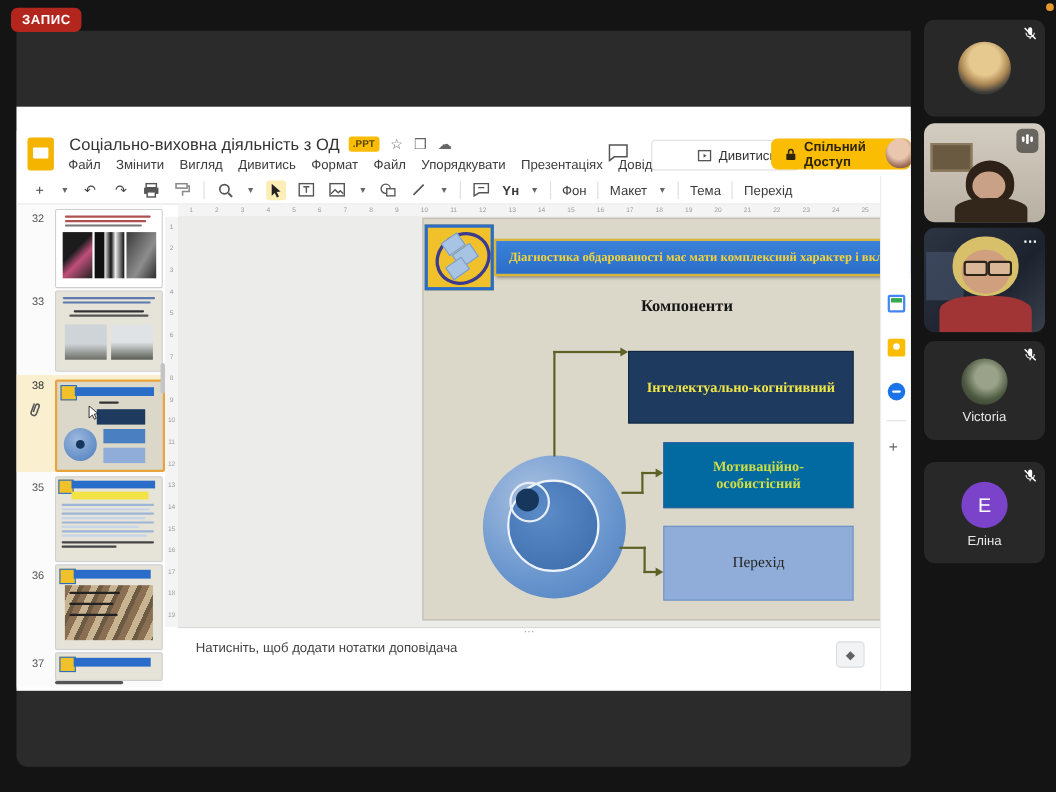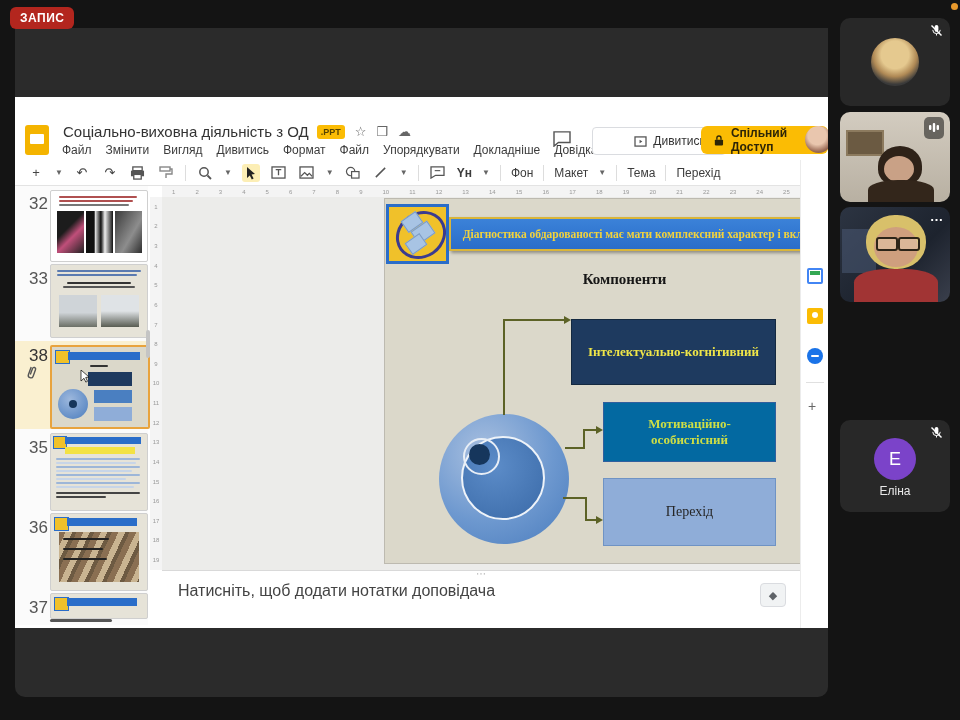--- a/index.html
+++ b/index.html
@@ -38,21 +38,21 @@
   .gs-toolbar{left:0;top:63px;width:813px;height:26px;background:#fff;border-bottom:1px solid #e3e3e3;
               display:flex;align-items:center;gap:10px;padding-left:12px;box-sizing:border-box;
               color:#444;font-size:13px;}
   .tb-sep{width:1px;height:16px;background:#ddd;}
   .tb-txt{font-size:12px;color:#3c3c3c;}
   .tb-ic{display:inline-flex;align-items:center;justify-content:center;width:18px;height:18px;}
   .tb-sel{background:#fceeb5;border-radius:3px;}
   .caret{font-size:8px;color:#666;}
   
   .thumb-panel{left:0;top:89px;width:133px;height:439px;background:#fbfbfb;}
-  .thumb-num{position:absolute;left:14px;font-size:17px;color:#555;}
+  .thumb-num{position:absolute;left:14px;font-size:10px;color:#555;}
   .thumb{position:absolute;left:35px;width:96px;border:1px solid #cfcfcf;background:#fff;border-radius:2px;overflow:hidden;}
   .thumb-sel-row{position:absolute;left:0;width:133px;background:#faf0d0;}
   .thumb-sel{border:2px solid #e8a33d;}
   .mini-line{position:absolute;height:2px;border-radius:1px;}
   
   .ruler-h{left:147px;top:89px;width:638px;height:11px;background:#f4f4f4;border-bottom:1px solid #e0e0e0;
            display:flex;justify-content:space-around;align-items:center;font-size:6px;color:#999;overflow:hidden;}
   .ruler-v{left:135px;top:100px;width:12px;height:373px;background:#f4f4f4;border-right:1px solid #e0e0e0;
            display:flex;flex-direction:column;justify-content:space-around;align-items:center;
            font-size:6px;color:#999;overflow:hidden;}
@@ -79,21 +79,21 @@
   .circle-mid{position:absolute;left:22px;top:22px;width:84px;height:84px;border-radius:50%;
               border:2px solid #eef3f9;background:radial-gradient(circle at 40% 35%,#5c8cc8,#3a6aa8);box-sizing:border-box;}
   .circle-ring{position:absolute;left:24px;top:24px;width:33px;height:33px;border-radius:50%;border:2px solid #e8eef6;}
   .circle-core{position:absolute;left:30px;top:30px;width:21px;height:21px;border-radius:50%;background:#16365c;}
   .arrow-seg{position:absolute;background:#5c6226;}
   .arrow-head{position:absolute;width:0;height:0;border-top:4px solid transparent;border-bottom:4px solid transparent;
               border-left:7px solid #5c6226;}
   
   .notes{left:147px;top:473px;width:638px;height:40px;background:#fff;border-top:1px solid #d9d9d9;}
   .notes-handle{left:300px;top:-3px;width:40px;text-align:center;color:#aaa;font-size:10px;letter-spacing:2px;}
-  .notes-text{left:16px;top:11px;font-size:16px;color:#444;}
+  .notes-text{left:16px;top:11px;font-size:12px;color:#444;}
   .explore-btn{left:598px;top:12px;width:24px;height:22px;background:#f1f3f4;border:1px solid #dadce0;border-radius:4px;
                display:flex;align-items:center;justify-content:center;color:#5f6368;font-size:11px;}
   .notes-chevron{left:655px;top:12px;color:#777;font-size:12px;}
   
   .side-strip{left:785px;top:63px;width:28px;height:468px;background:#fff;border-left:1px solid #ececec;}
   .cal-icon{left:6px;top:108px;width:16px;height:16px;background:#fff;border:2px solid #4285f4;border-radius:2px;box-sizing:border-box;}
   .cal-icon:before{content:"";position:absolute;left:1px;top:1px;width:10px;height:4px;background:#34a853;}
   .keep-icon{left:6px;top:148px;width:16px;height:16px;background:#fbbc04;border-radius:2px;}
   .keep-icon:before{content:"";position:absolute;left:5px;top:4px;width:6px;height:6px;background:#fff;border-radius:50%;}
   .tasks-icon{left:6px;top:188px;width:16px;height:16px;background:#1a73e8;border-radius:50%;}
@@ -127,21 +127,21 @@
         <span>Соціально-виховна діяльність з ОД</span><span class="ppt-badge">.PPT</span><span class="hdr-glyph">☆</span><span class="hdr-glyph">❒</span><span class="hdr-glyph">☁</span>
       </div>
       <div class="abs menu-row">
         <span>Файл</span>
         <span>Змінити</span>
         <span>Вигляд</span>
         <span>Дивитись</span>
         <span>Формат</span>
         <span>Файл</span>
         <span>Упорядкувати</span>
-        <span>Докладніше</span>
+        <span>Презентаціях</span>
         <span>Довідка</span>
         <span class="last-edit">Остання з...</span>
       </div>
       <div class="abs comment-hdr">
         <svg width="18" height="16" viewBox="0 0 20 18">
             <path d="M1 1h18v12H6l-5 4z" fill="none" stroke="#555" stroke-width="1.6"></path>
           </svg>
       </div>
       <div class="abs view-btn">
         <svg width="13" height="11" viewBox="0 0 14 12">
@@ -458,20 +458,32 @@
   <div class="abs tile" style="top:207px;height:95px;background:linear-gradient(135deg,#2c3442,#1d232e 60%,#3a3f4c)">
     <span class="statusic dots3">⋯</span>
     <div class="blob" style="left:2px;top:22px;width:34px;height:44px;background:#4a5a74;opacity:.55"></div>
     <div class="blob" style="left:26px;top:8px;width:60px;height:54px;border-radius:48%;background:#d8c06a"></div>
     <div class="blob" style="left:34px;top:20px;width:44px;height:40px;border-radius:50%;background:#cf9f7e"></div>
     <div class="blob" style="left:36px;top:30px;width:18px;height:10px;border:2px solid #2c2418;border-radius:3px;background:rgba(240,230,200,.35)"></div>
     <div class="blob" style="left:58px;top:30px;width:18px;height:10px;border:2px solid #2c2418;border-radius:3px;background:rgba(240,230,200,.35)"></div>
     <div class="blob" style="left:14px;top:62px;width:84px;height:33px;border-radius:40% 40% 0 0;background:#a13434"></div>
   </div>
 
+  <div class="abs tile" style="top:310px;height:90px">
+    <span class="statusic">
+      <svg width="15" height="15" viewBox="0 0 24 24">
+          <path d="M12 3a3 3 0 0 1 3 3v5a3 3 0 0 1-6 0V6a3 3 0 0 1 3-3z" fill="#fff"></path>
+          <path d="M6 11a6 6 0 0 0 12 0" stroke="#fff" fill="none" stroke-width="1.6"></path>
+          <line x1="12" y1="17" x2="12" y2="20" stroke="#fff" stroke-width="1.6"></line>
+          <line x1="4" y1="4" x2="20" y2="20" stroke="#fff" stroke-width="2.2"></line>
+        </svg>
+    </span>
+    <div class="pav" style="left:34px;top:16px;width:42px;height:42px;background:radial-gradient(circle at 55% 40%,#9aa38a 0 30%,#4e5a42 60%,#2c3026)"></div>
+    <div class="tile-label" style="top:62px">Victoria</div>
+  </div>
 
   <div class="abs tile" style="top:420px;height:92px">
     <span class="statusic">
       <svg width="15" height="15" viewBox="0 0 24 24">
           <path d="M12 3a3 3 0 0 1 3 3v5a3 3 0 0 1-6 0V6a3 3 0 0 1 3-3z" fill="#fff"></path>
           <path d="M6 11a6 6 0 0 0 12 0" stroke="#fff" fill="none" stroke-width="1.6"></path>
           <line x1="12" y1="17" x2="12" y2="20" stroke="#fff" stroke-width="1.6"></line>
           <line x1="4" y1="4" x2="20" y2="20" stroke="#fff" stroke-width="2.2"></line>
         </svg>
     </span>

